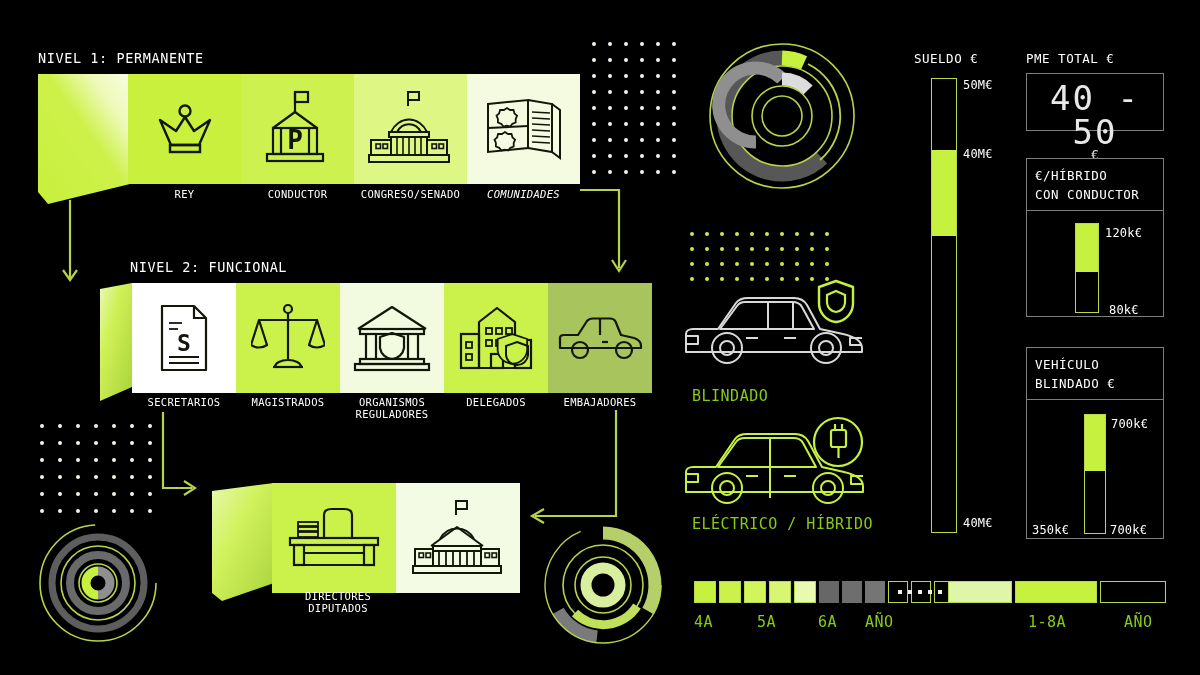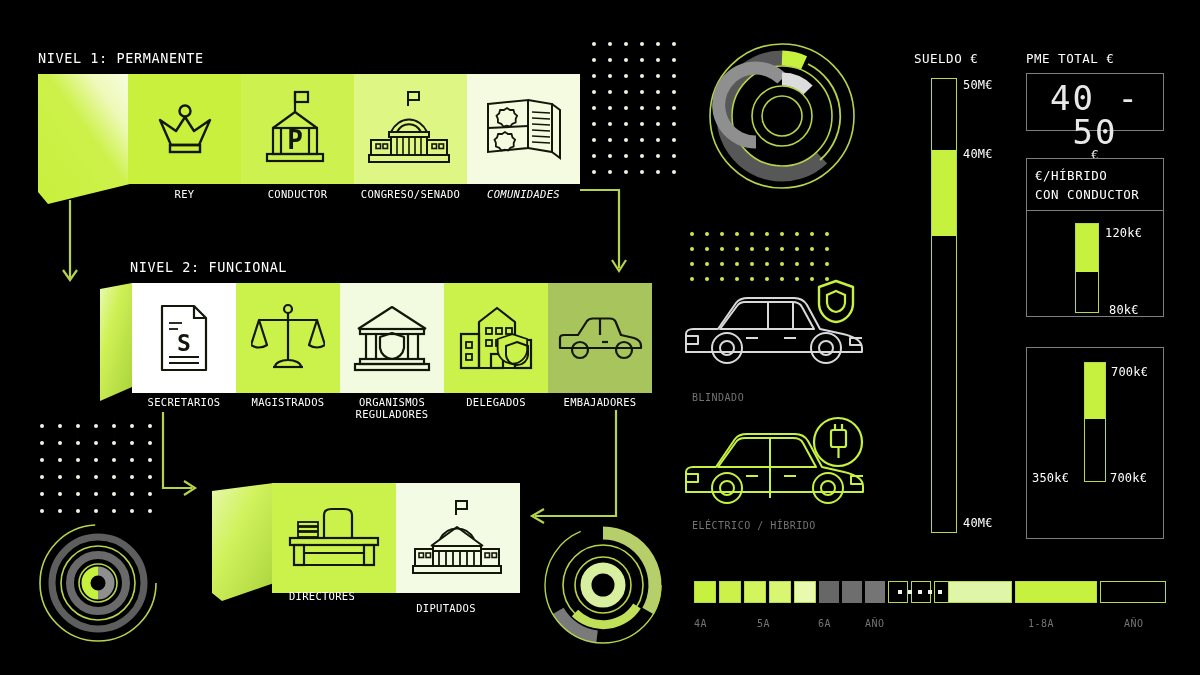--- a/index.html
+++ b/index.html
@@ -9,21 +9,21 @@
     color:#fff; position:relative;
   }
   .stage { position:absolute; inset:0; }
   .abs { position:absolute; }
 
   
   .lvl-title { font-size:13.5px; letter-spacing:.6px; color:#fff; white-space:nowrap; }
   .cell-label { font-size:10.5px; letter-spacing:.3px; color:#fff; text-align:center; line-height:12px; white-space:pre-line;}
   .panel-title { font-size:12.5px; letter-spacing:.5px; color:#fff; white-space:pre-line; line-height:15px;}
   .tick { font-size:12px; color:#fff; letter-spacing:.2px; white-space:nowrap;}
-  .axis-lbl { font-size:10px; color:#737373; letter-spacing:.5px; }
+  .axis-lbl { font-size:15px; color:#84cc16; letter-spacing:.5px; }
 
   
   .row { position:absolute; display:flex; height:110px; }
   .cell { position:relative; display:flex; align-items:center; justify-content:center; }
   .cell svg { display:block; }
   .face3d { position:absolute; }
 
   .labelbar { position:absolute; display:flex; }
   .labelbar > div { display:flex; align-items:flex-start; justify-content:center; }
 
@@ -290,25 +290,25 @@
           <rect x="7" y="54" width="4.5" height="4.5"></rect>
             <rect x="14" y="54" width="4.5" height="4.5"></rect>
           <rect x="73" y="54" width="4.5" height="4.5"></rect>
             <rect x="80" y="54" width="4.5" height="4.5"></rect>
         </g>
         <rect x="1" y="67" width="88" height="7" fill="none" stroke="#13170a" stroke-width="2"></rect>
       </svg>
     </div>
   </div>
 
-  <div class="labelbar" style="left:260px; top:590px; width:248px;">
+  <div class="labelbar" style="left:276px; top:590px; width:248px;flex-direction:column;">
     <div style="width:124px;">
         <span class="cell-label">DIRECTORES</span>
       </div>
-    <div style="width:124px;margin-top:12px;">
+    <div style="width:124px;">
         <span class="cell-label">DIPUTADOS</span>
       </div>
   </div>
 
   <svg class="abs" style="left:0; top:0;" width="1200" height="675">
     <g stroke="#b5d44a" stroke-width="2.2" fill="none">
 
       <path d="M70 200 L70 278"></path>
       <path d="M63 270 L70 280 L77 270"></path>
 
@@ -598,20 +598,24 @@
       <div class="abs" style="left:78px; top:11px;">
         <span class="tick">120k€</span>
       </div>
       <div class="abs" style="left:82px; top:88px;">
         <span class="tick">80k€</span>
       </div>
     </div>
   </div>
 
   <div class="box" style="left:1026px; top:347px; width:138px; height:192px;">
+    <div class="box-hd">
+      <span class="panel-title">VEHÍCULO
+BLINDADO €</span>
+    </div>
     <div style="position:relative; height:145px;">
       <div class="gauge" style="left:57px; top:14px; width:22px; height:120px;">
         <div class="gfill" style="top:0; height:56px;"></div>
       </div>
       <div class="abs" style="left:84px; top:13px;">
         <span class="tick">700k€</span>
       </div>
       <div class="abs" style="left:5px; top:119px;">
         <span class="tick">350k€</span>
       </div>

